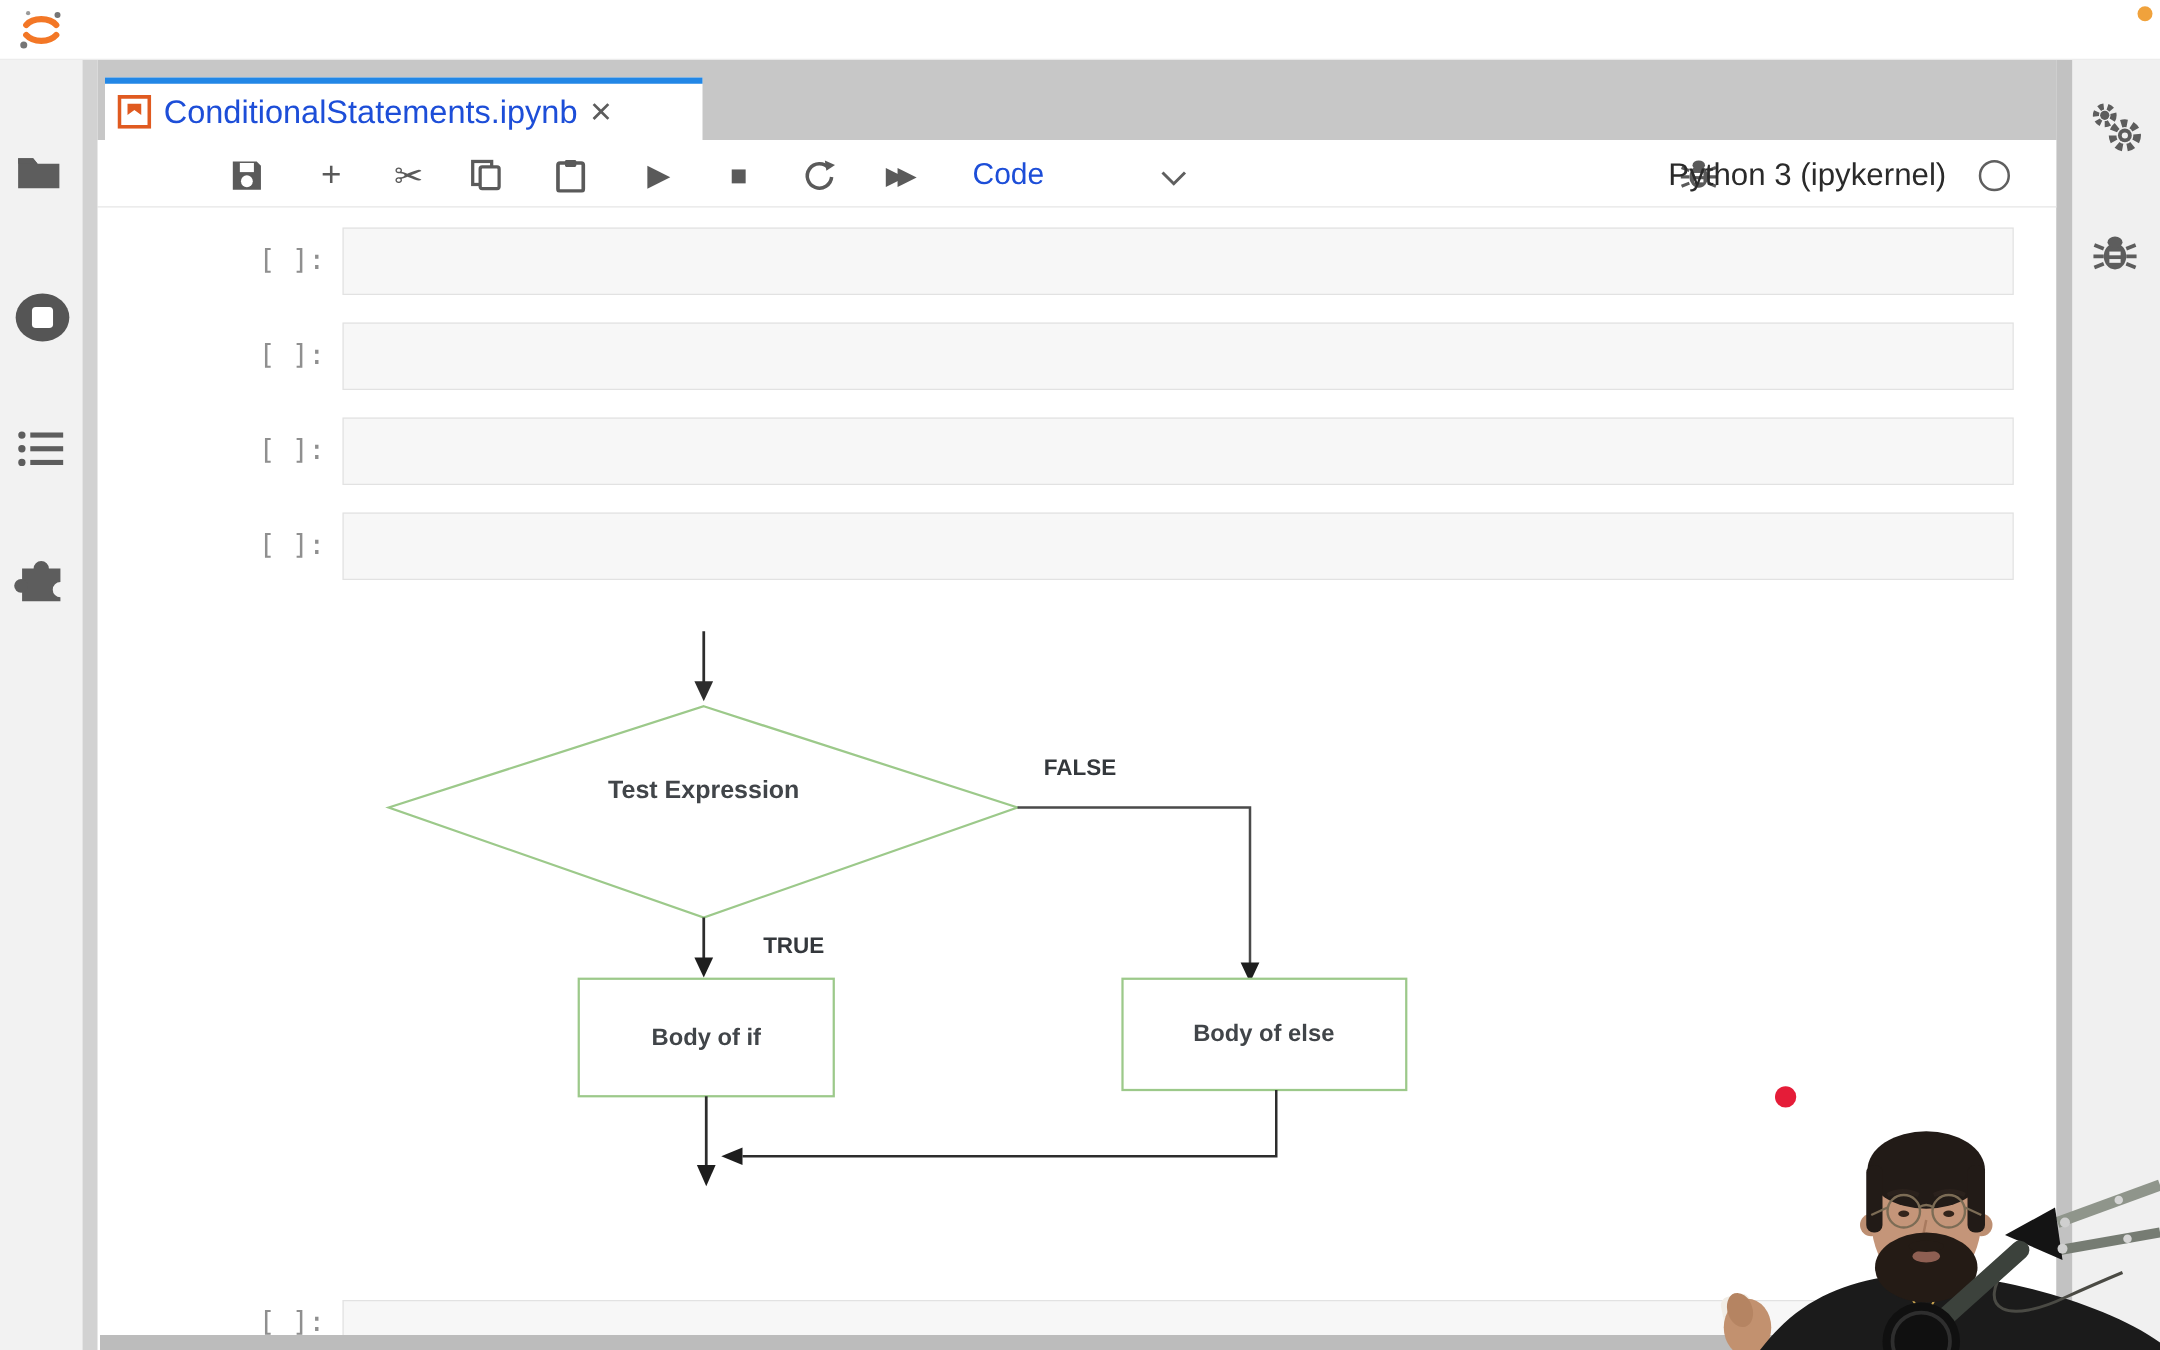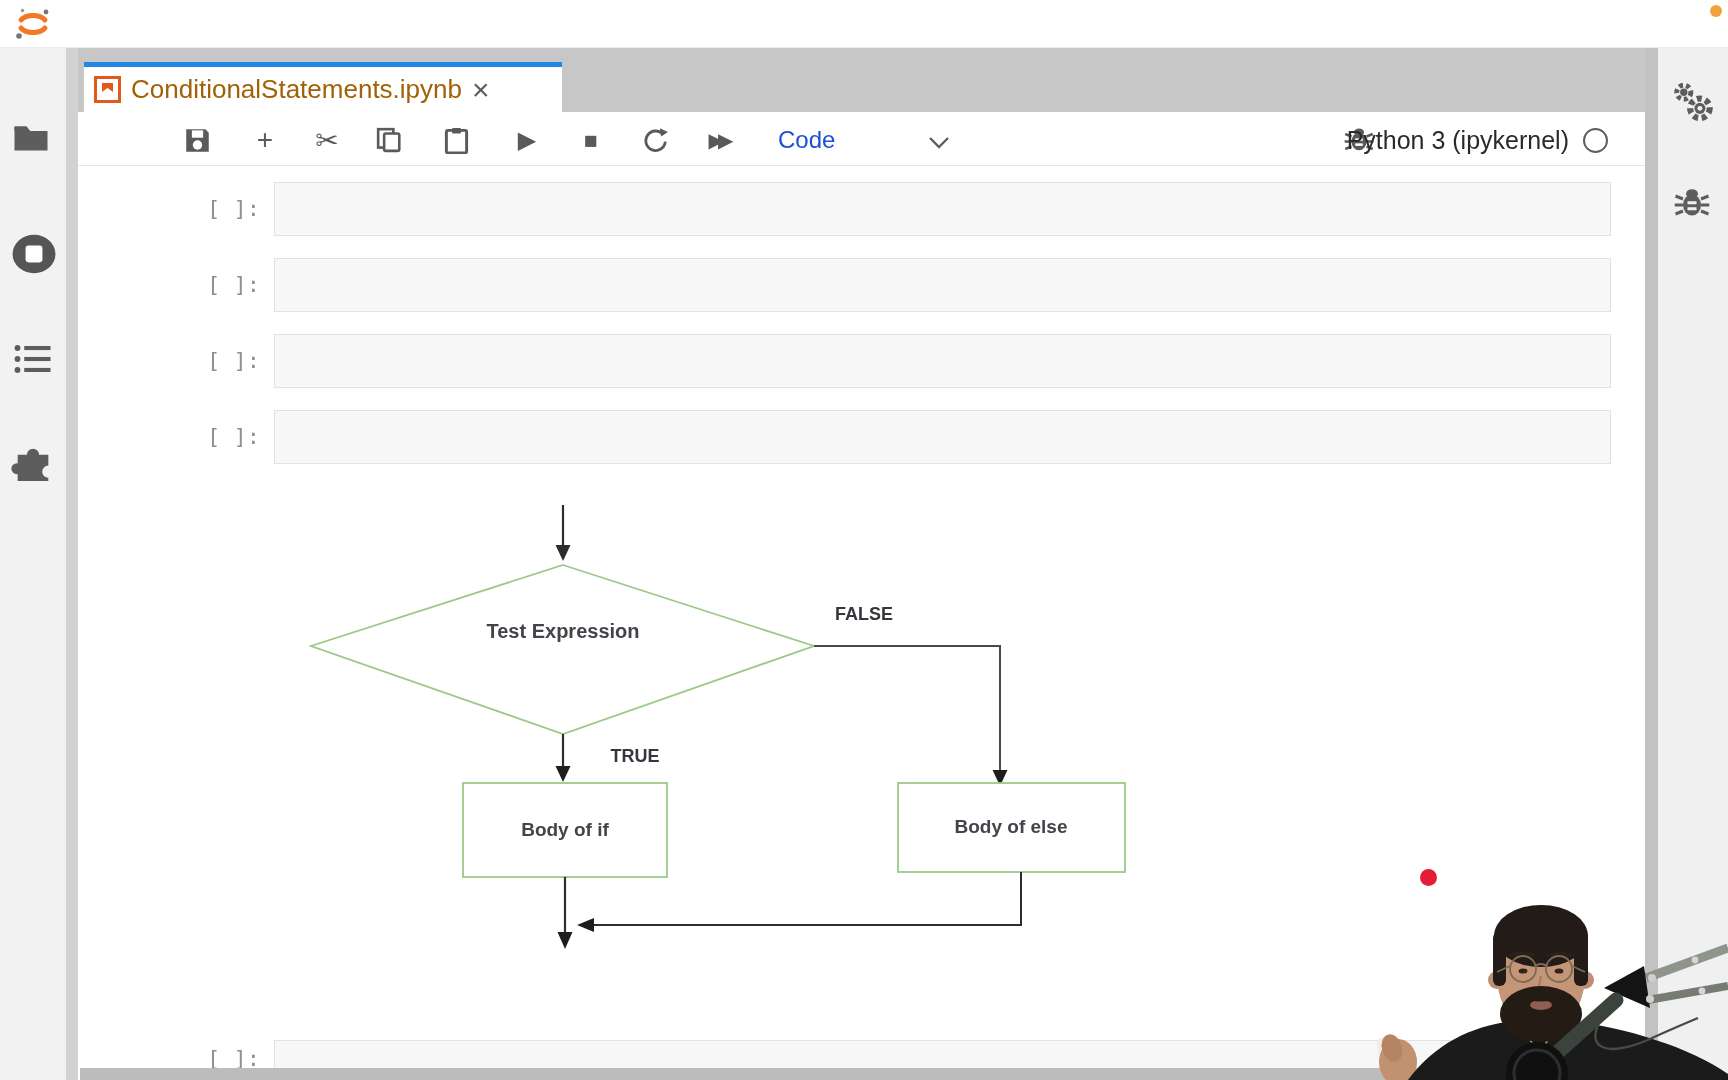--- a/index.html
+++ b/index.html
@@ -19,35 +19,35 @@
 
   
   .left-rail { position:absolute; left:0; top:48px; width:66px; height:1032px; background:#f2f2f2; z-index:4; }
   .left-rail-divider { position:absolute; left:66px; top:48px; width:12px; height:1032px; background:#d2d2d2; z-index:4; }
   .rail-btn { position:absolute; display:flex; align-items:center; justify-content:center; }
 
   
   .tabbar { position:absolute; left:78px; top:48px; width:1567px; height:64px; background:#c7c7c7; z-index:3; }
   .tab { position:absolute; left:6px; top:14px; width:478px; height:50px; background:#ffffff;
          border-top:5px solid #2287e6; display:flex; align-items:center; padding:0 10px; }
-  .tab-title { font-size:26px; color:#a16207; margin-left:10px; white-space:nowrap; }
+  .tab-title { font-size:26px; color:#1d4ed8; margin-left:10px; white-space:nowrap; }
   .tab-close { margin-left:10px; font-size:30px; color:#5c5c5c; line-height:30px; cursor:default; }
   .tab-icon { width:27px; height:27px; flex:0 0 auto; }
 
   
   .toolbar { position:absolute; left:78px; top:112px; width:1567px; height:54px; background:#ffffff;
              border-bottom:1px solid #e6e6e6; z-index:3; }
   .tbtn { position:absolute; top:9px; width:38px; height:38px; display:flex; align-items:center;
           justify-content:center; color:#5a5a5a; }
   .tbtn.txt { font-size:28px; }
   .ffwd { letter-spacing:-6px; font-size:20px; padding-right:6px; }
   .cell-type { position:absolute; left:700px; top:9px; width:180px; height:38px; display:flex;
                align-items:center; font-size:24px; color:#1d4ed8; }
   .cell-type .chev { position:absolute; left:150px; top:15px; }
-  .kernel-area { position:absolute; right:37px; top:9px; height:38px; display:flex; align-items:center; }
+  .kernel-area { position:absolute; right:37px; top:9px; height:38px; display:flex; align-items:center;gap:12px; }
   .kernel-name { font-size:25px; color:#2a2a2a; margin:0 14px 0 0; }
   .kernel-status { width:25px; height:25px; border:2.5px solid #5f5f5f; border-radius:50%; }
   .dbg-toolbar { position:absolute; left:1266px; top:12px; }
 
   
   .content { position:absolute; left:78px; top:166px; width:1567px; height:902px; background:#ffffff; z-index:1; }
   .cell { position:absolute; left:196px; width:1337px; height:54px; background:#f7f7f7;
           border:1px solid #e2e2e2; }
   .prompt { position:absolute; left:108px; width:74px; text-align:right;
             font-family:"DejaVu Sans Mono", monospace; font-size:22px; color:#8f8f8f; }

